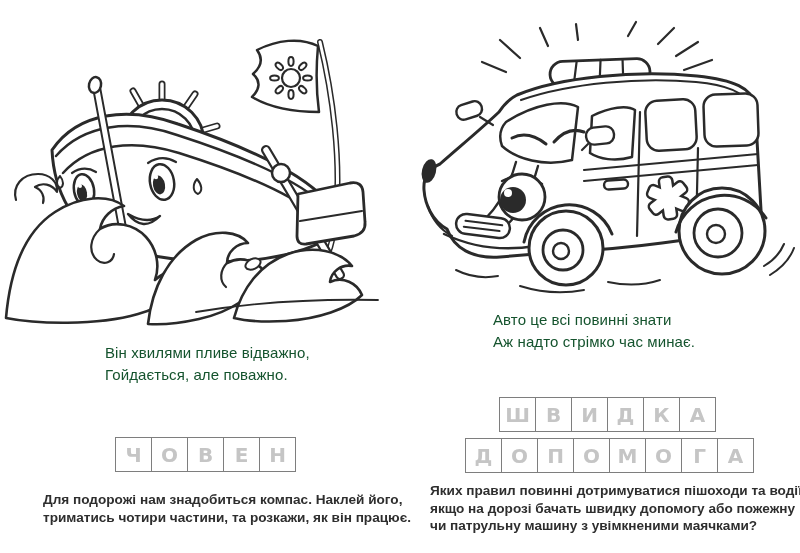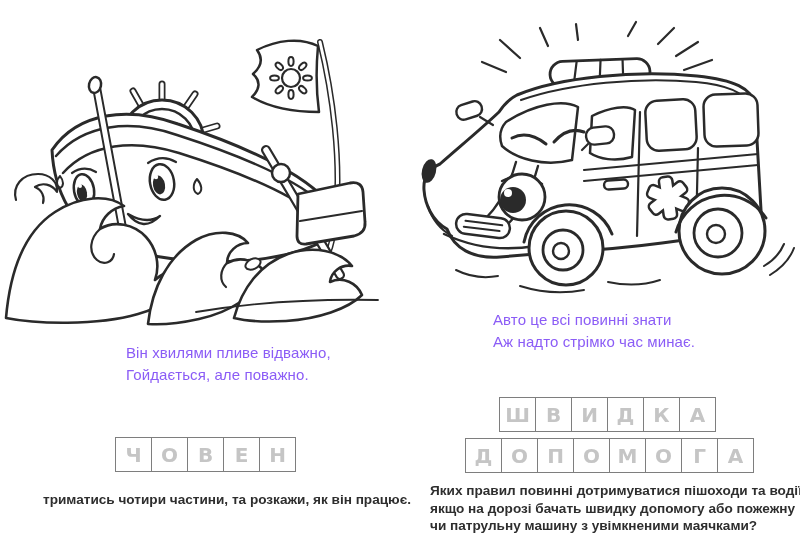--- a/index.html
+++ b/index.html
@@ -1,21 +1,21 @@
 <!DOCTYPE html>
 <html><head>
 <meta charset="utf-8">
 <style>
   html,body{margin:0;padding:0;background:#fff;}
   .page{position:relative;width:800px;height:553px;background:#ffffff;overflow:hidden;
         font-family:"Liberation Sans",sans-serif;}
   .illu{position:absolute;}
-  .poem{position:absolute;color:#8b5cf6;font-size:15px;line-height:21.5px;letter-spacing:.1px;}
+  .poem{position:absolute;color:#14532d;font-size:15px;line-height:21.5px;letter-spacing:.1px;}
   .pline{display:block;white-space:nowrap;}
-  .poem-left{left:105px;top:342px;margin-left:21px;}
+  .poem-left{left:105px;top:342px;}
   .poem-right{left:493px;top:309px;}
   .lrow{position:absolute;display:flex;}
   .lbox{width:35px;height:33px;border:1px solid #7e7e7e;margin-right:-1px;box-sizing:content-box;
         display:flex;align-items:center;justify-content:center;
         font-family:"DejaVu Sans",sans-serif;font-weight:700;font-size:20px;color:#c5c5c5;}
   .row-choven{left:115px;top:437px;}
   .row-shvydka{left:499px;top:397px;}
   .row-dopomoga{left:465px;top:438px;}
   .task{position:absolute;color:#2e2e2e;font-weight:700;font-size:13.6px;line-height:17.6px;}
   .task-left{left:43px;top:491px;width:350px;}
@@ -194,20 +194,21 @@
 
   <div class="lrow row-choven">
     <div class="lbox">Ч</div>
     <div class="lbox">О</div>
     <div class="lbox">В</div>
     <div class="lbox">Е</div>
     <div class="lbox">Н</div>
   </div>
 
   <div class="task task-left">
+    <span class="pline">Для подорожі нам знадобиться компас. Наклей його,</span>
     <span class="pline">триматись чотири частини, та розкажи, як він працює.</span>
   </div>
 
   <div class="poem poem-right">
     <span class="pline">Авто це всі повинні знати</span>
     <span class="pline">Аж надто стрімко час минає.</span>
   </div>
 
   <div class="lrow row-shvydka">
     <div class="lbox">Ш</div>

